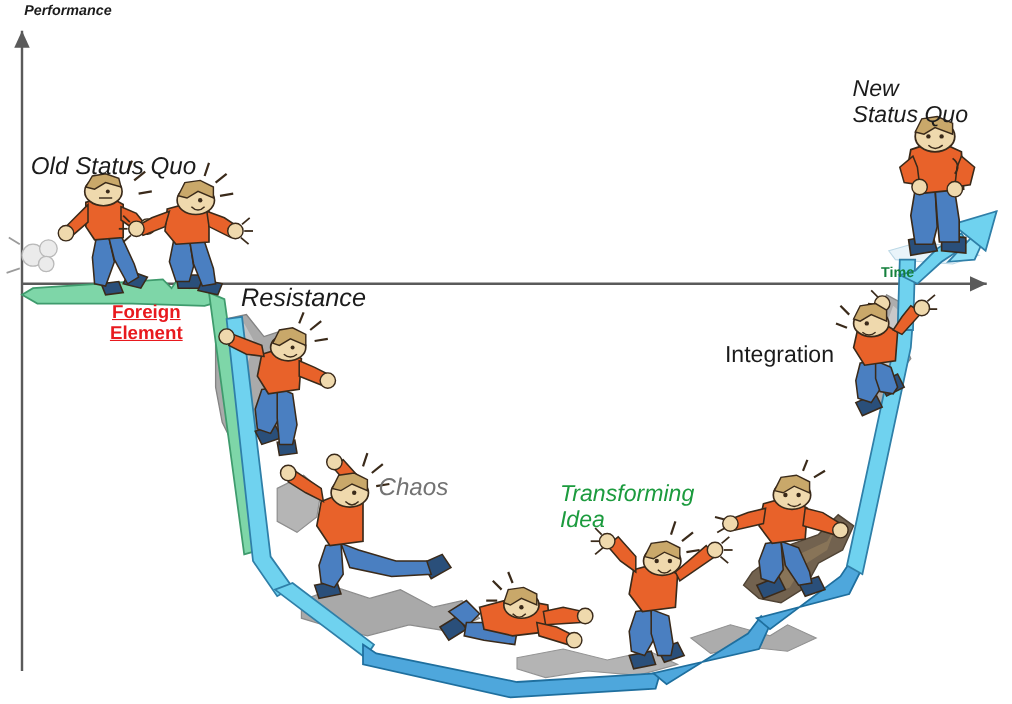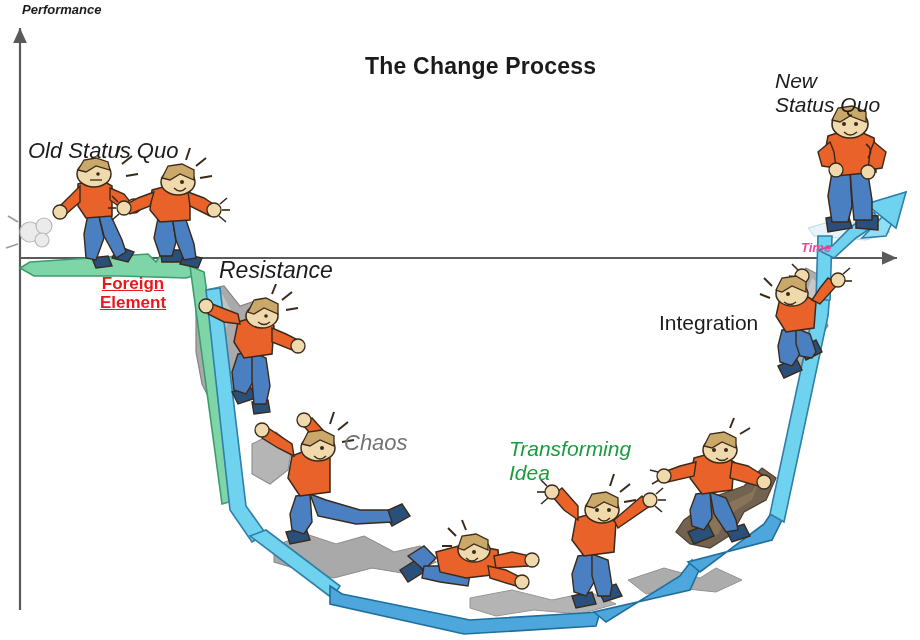--- a/index.html
+++ b/index.html
@@ -41,22 +41,21 @@
     font-size: 13px;
     font-weight: bold;
     font-style: italic;
     color: #1b1b1b;
   }
   #axis-label-time {
     left: 801px;
     top: 241px;
     font-size: 13px;
     font-weight: bold;
-    font-style: italic;
-    color: #ec4899;
+    color: #15803d;
   }
   #label-old-status-quo {
     left: 28px;
     top: 139px;
     font-size: 22px;
     font-style: italic;
     color: #1b1b1b;
   }
   #label-new-status-quo {
     left: 775px;
@@ -391,21 +390,20 @@
       <circle cx="868" cy="172" r="7" fill="#efd9ad" stroke="#3a2a1a" stroke-width="1.3"></circle>
       <ellipse cx="850" cy="124" rx="18" ry="14" fill="#efd9ad" stroke="#3a2a1a" stroke-width="1.6"></ellipse>
       <path d="M832,120 L838,108 L852,106 L866,112 L866,122 L850,116 L840,122 Z" fill="#c9a86a" stroke="#3a2a1a" stroke-width="1.3"></path>
       <circle cx="844" cy="124" r="2" fill="#3a2a1a"></circle>
       <circle cx="856" cy="124" r="2" fill="#3a2a1a"></circle>
       <path d="M844,132 Q850,138 857,132" stroke="#3a2a1a" stroke-width="1.4" fill="none"></path>
       <path d="M866,144 Q874,150 868,158" stroke="#3a2a1a" stroke-width="1.6" fill="none"></path>
     </g>
   </svg>
 
-  <div class="label" id="chart-title">The Change Process</div>
 
   <div class="label" id="axis-label-performance">Performance</div>
 
   <div class="label" id="axis-label-time">Time</div>
 
   <div class="label" id="label-old-status-quo">Old Status Quo</div>
 
   <div class="label" id="label-foreign-element">Foreign
 Element</div>
 

